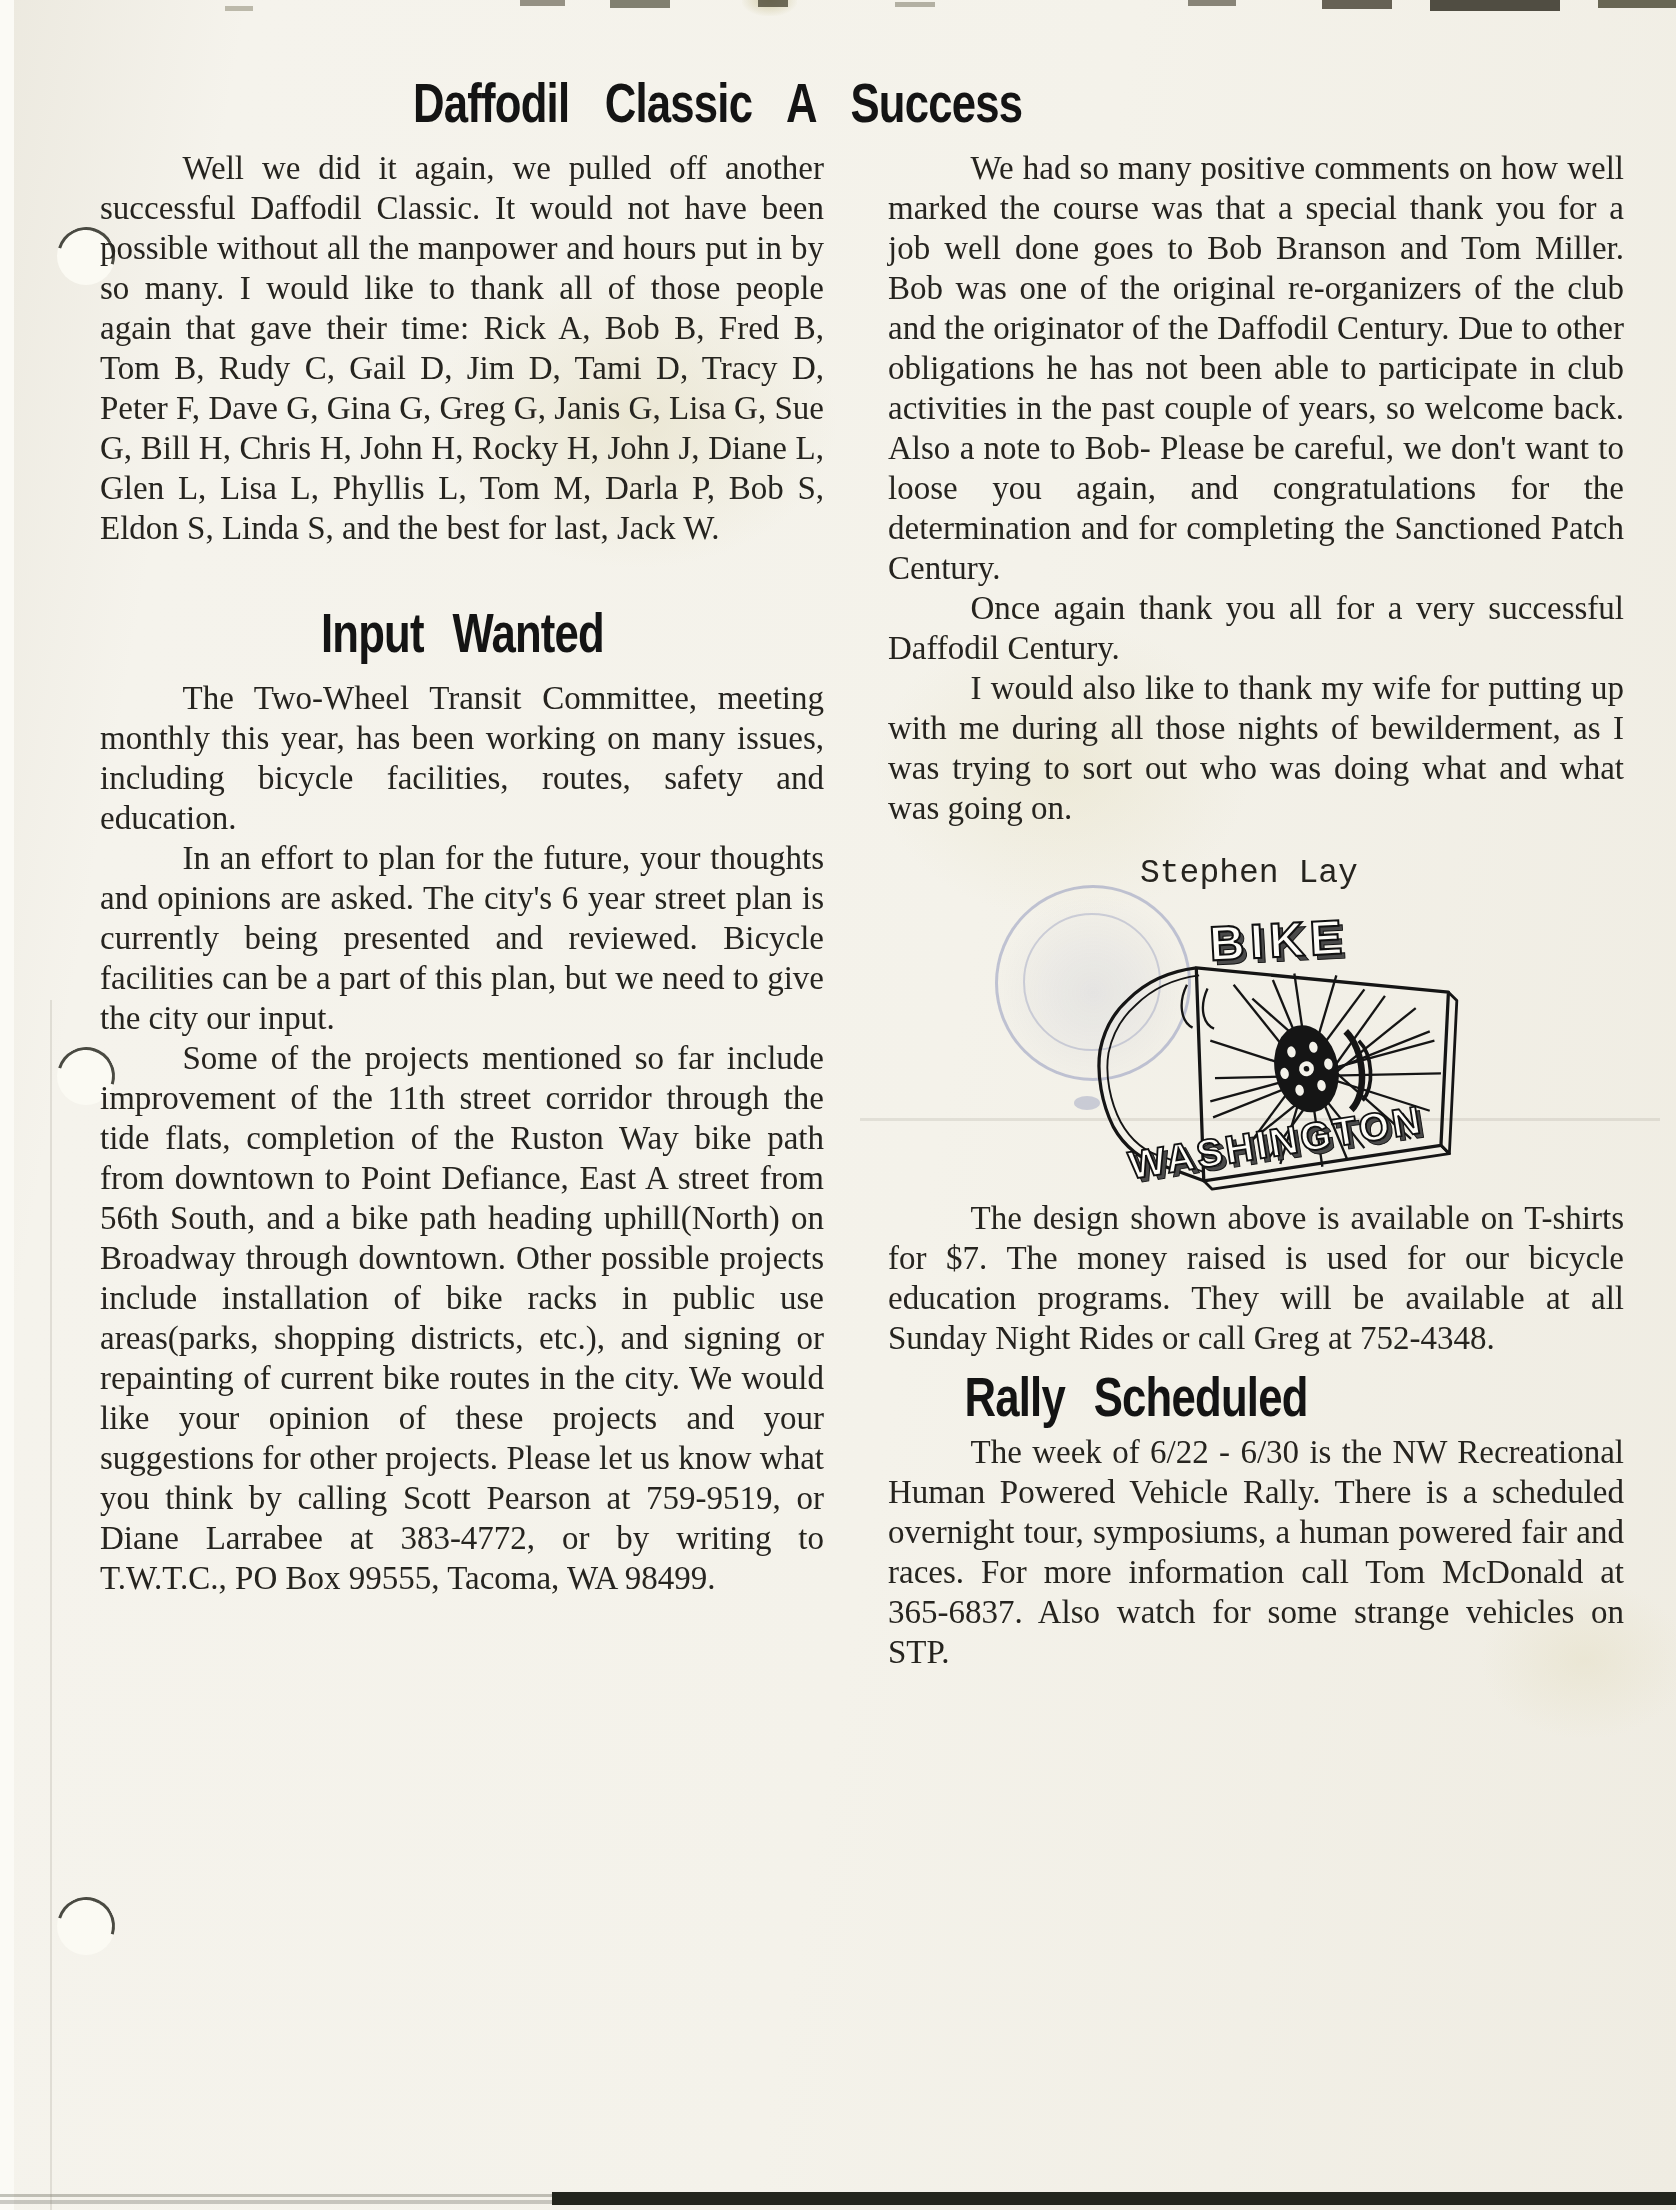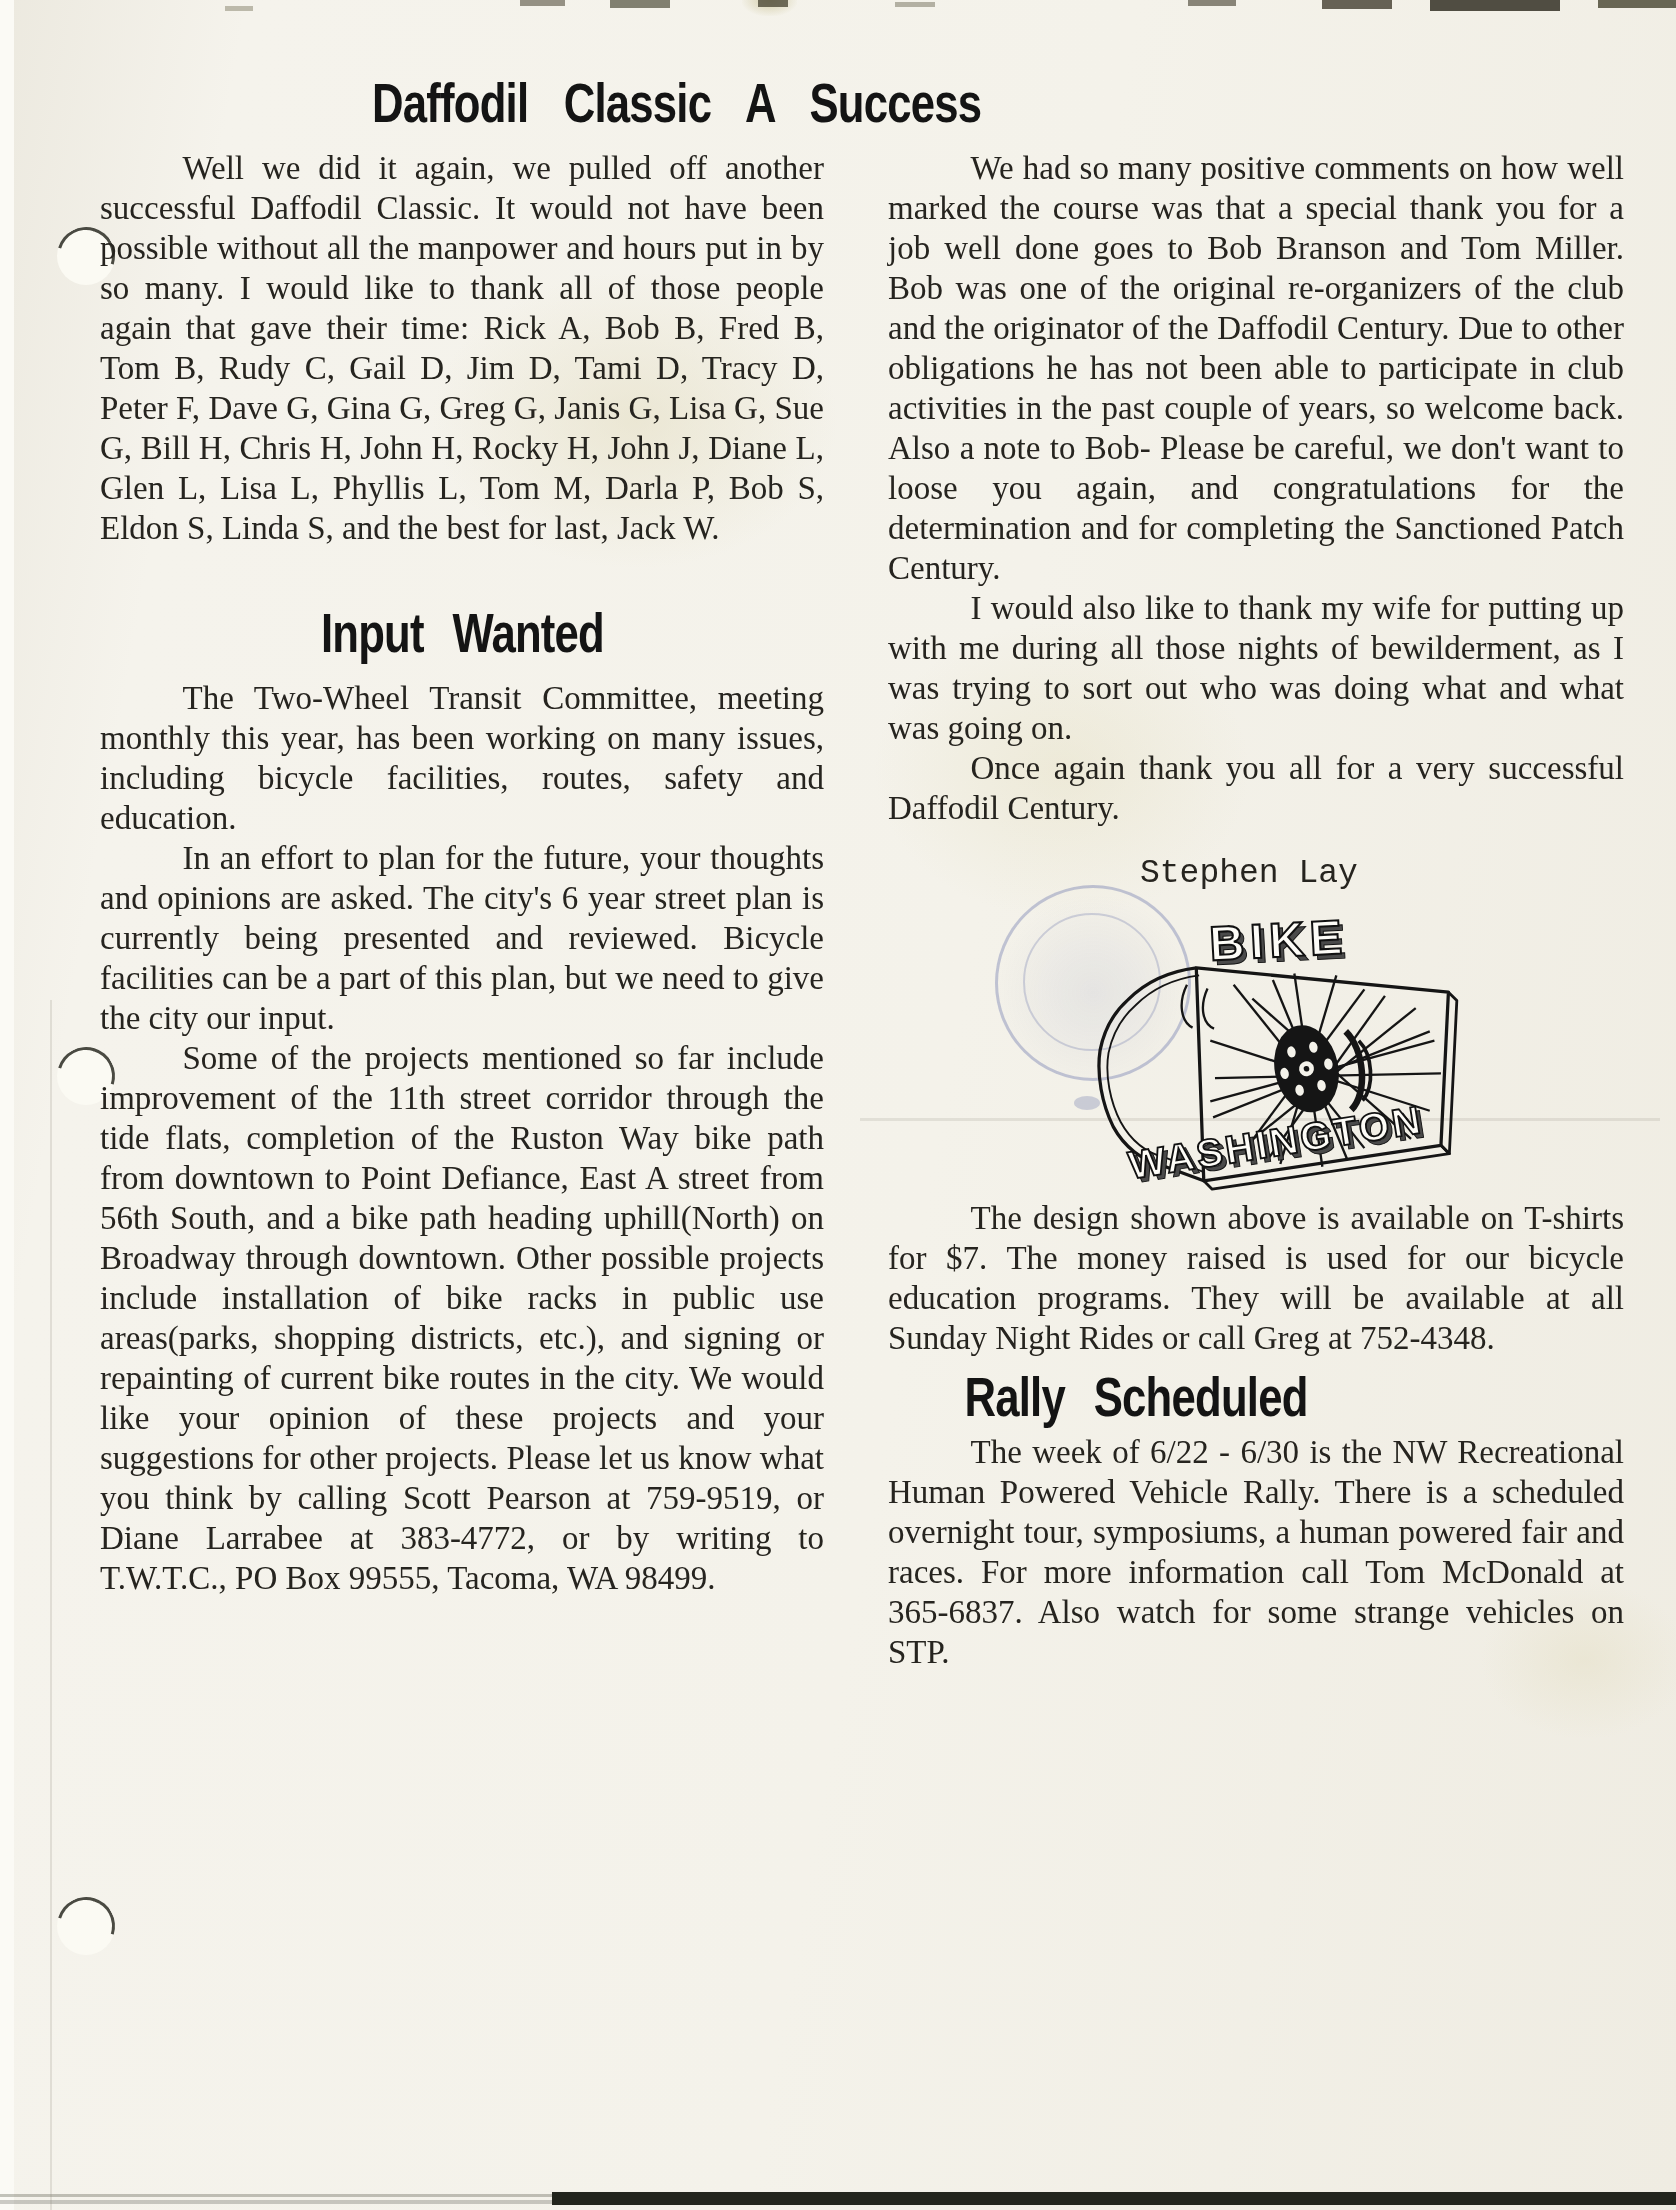--- a/index.html
+++ b/index.html
@@ -13,21 +13,21 @@
   }
   .edge-left{position:absolute;left:0;top:0;width:14px;height:100%;background:#fbfaf5;}
   .crease-v{position:absolute;left:50px;top:1000px;width:2px;height:1210px;background:rgba(150,145,130,.22);}
   .crease-h{position:absolute;left:860px;top:1118px;width:800px;height:3px;background:rgba(130,125,110,.16);}
 
   .blotch{position:absolute;border-radius:50%;pointer-events:none;}
 
   .title-wrap{
     position:absolute;top:70px;left:0;width:1354px;text-align:center;
     font-family:"Liberation Sans","DejaVu Sans",sans-serif;
-    font-weight:bold;font-size:56px;color:#141414;white-space:nowrap;
+    font-weight:bold;font-size:56px;color:#141414;white-space:nowrap;padding-left:41px;
   }
   .cond{display:inline-block;transform:scaleX(.78);transform-origin:50% 50%;letter-spacing:-1px;word-spacing:.55em;}
 
   .col{position:absolute;top:148px;font-size:33px;line-height:40px;}
   .col-left{left:100px;width:724px;}
   .col-right{left:888px;width:736px;}
   .col p{margin:0;text-indent:5ch;text-align:justify;font-family:Liberation Serif, serif;}
 
   .h2{
     font-family:"Liberation Sans","DejaVu Sans",sans-serif;
@@ -108,22 +108,22 @@
     </div>
 
     <p>The Two-Wheel Transit Committee, meeting monthly this year, has been working on many issues, including bicycle facilities, routes, safety and education.</p>
     <p>In an effort to plan for the future, your thoughts and opinions are asked.  The city's 6 year street plan is currently being presented and reviewed.  Bicycle facilities can be a part of this plan, but we need to give the city our input.</p>
     <p>Some of the projects mentioned so far include improvement of the 11th street corridor through the tide flats, completion of the Ruston Way bike path from downtown to Point Defiance, East A street from 56th South, and a bike path heading uphill(North) on Broadway through downtown.  Other possible projects include installation of bike racks in public use areas(parks, shopping districts, etc.), and signing or repainting of current bike routes in the city.  We would like your opinion of these projects and your suggestions for other projects.  Please let us know what you think by calling Scott Pearson at 759-9519, or Diane Larrabee at 383-4772, or by writing to T.W.T.C., PO Box 99555, Tacoma, WA 98499.</p>
 
   </div>
 
   <div class="col col-right">
     <p>We had so many positive comments on how well marked the course was that a special thank you for a job well done goes to Bob Branson and Tom Miller.  Bob was one of the original re-organizers of the club and the originator of the Daffodil Century.  Due to other obligations he has not been able to participate in club activities in the past couple of years, so welcome back.  Also a note to Bob- Please be careful, we don't want to loose you again, and congratulations for the determination and for completing the Sanctioned Patch Century.</p>
+    <p>Once again thank you all for a very successful Daffodil Century.</p>
     <p>I would also like to thank my wife for putting up with me during all those nights of bewilderment, as I was trying to sort out who was doing what and what was going on.</p>
-    <p>Once again thank you all for a very successful Daffodil Century.</p>
 
     <div class="signature">
       <div>Stephen Lay</div>
     </div>
 
     <svg class="logo" width="430" height="282" viewBox="0 0 460 302">
       <g fill="none" stroke="#151515" stroke-width="3.5" stroke-linejoin="round">
 
         <path d="M150,62 L420,88 L412,252 L158,290 Z"></path>
         <path d="M420,88 L429,97 L421,261 L412,252" stroke-width="3"></path>

